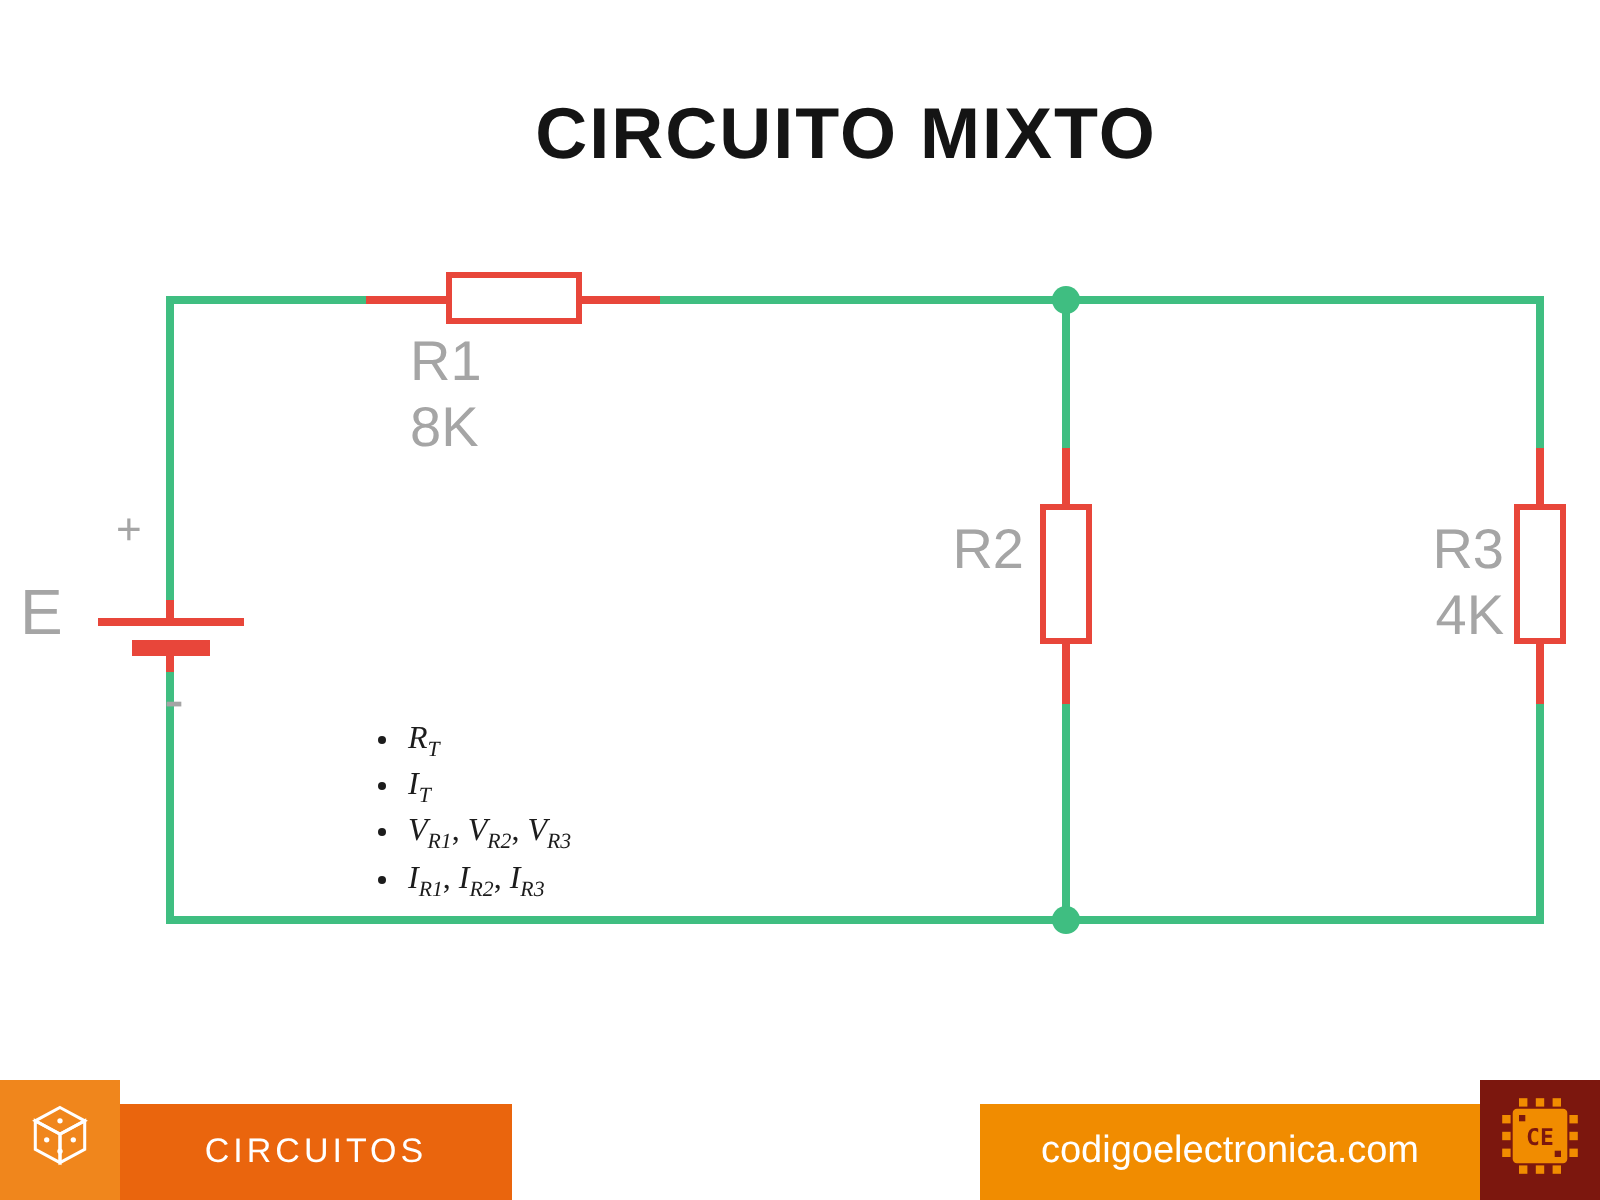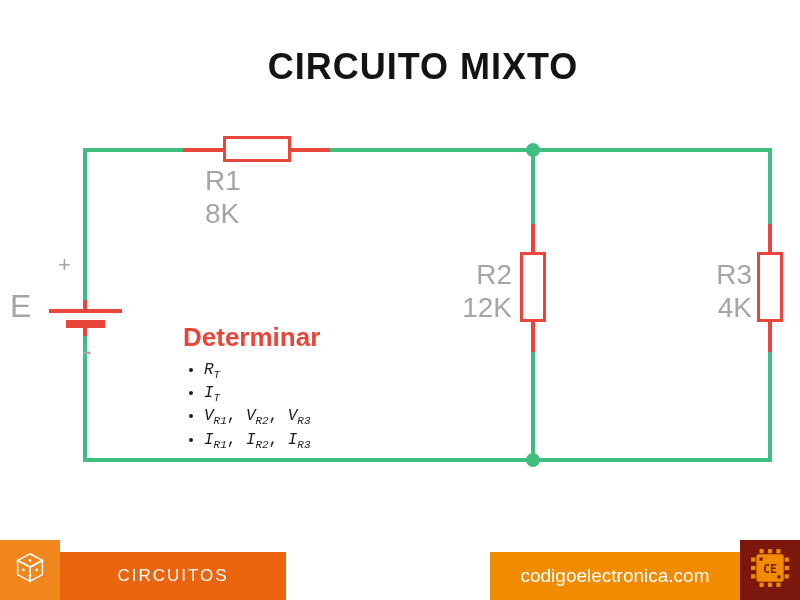--- a/index.html
+++ b/index.html
@@ -19,28 +19,28 @@
   .res-body{position:absolute;background:#fff;border:3px solid var(--red);}
   .dot{position:absolute;width:14px;height:14px;border-radius:50%;background:var(--wire);}
 
   .comp-label{position:absolute;color:var(--gray);font-size:28px;line-height:33px;}
   .comp-label.right{text-align:right;}
   .sign{position:absolute;color:var(--gray);}
 
   .determinar-heading{position:absolute;left:183px;top:322px;color:var(--red);
                       font-size:26px;font-weight:700;}
   .determinar-list{position:absolute;left:186px;top:358px;padding-left:18px;
-                   font-family:Liberation Mono, monospace;font-size:16px;color:#1c1c1c;}
+                   font-family:Liberation Serif, serif;font-size:16px;color:#1c1c1c;}
   .determinar-list li{margin:3px 0;}
   .determinar-list sub{font-size:0.68em;}
   .determinar-list i{font-style:italic;}
 
   .footer-block{position:absolute;display:flex;align-items:center;justify-content:center;}
   .brand-logo{left:0;top:540px;width:60px;height:60px;background:#f0861c;}
-  .category-bar{left:60px;top:552px;width:226px;height:48px;background:#ea650d;
+  .category-bar{left:60px;top:552px;width:196px;height:48px;background:#ea650d;
                 color:#fff;font-size:17px;letter-spacing:2px;}
   .site-bar{left:490px;top:552px;width:250px;height:48px;background:#f18c00;
             color:#fff;font-size:19px;}
   .chip-logo{left:740px;top:540px;width:60px;height:60px;background:#7c170e;}
 </style>
 </head>
 <body>
 
 <div id="stage">
 
@@ -70,32 +70,30 @@
   <div class="lead" style="left:83px;top:328px;width:4px;height:8px"></div>
   <div class="sign" style="left:10px;top:288px;font-size:32px">E</div>
   <div class="sign" style="left:58px;top:252px;font-size:22px">+</div>
   <div class="sign" style="left:82px;top:334px;font-size:30px">-</div>
 
   <div class="lead" style="left:531px;top:224px;width:4px;height:30px"></div>
   <div class="lead" style="left:531px;top:320px;width:4px;height:32px"></div>
   <div class="res-body" style="left:520px;top:252px;width:26px;height:70px"></div>
   <div class="comp-label right" style="left:418px;top:258px;width:94px">
     <div>R2</div>
-    <div>12K</div>
   </div>
 
   <div class="lead" style="left:768px;top:224px;width:4px;height:30px"></div>
   <div class="lead" style="left:768px;top:320px;width:4px;height:32px"></div>
   <div class="res-body" style="left:757px;top:252px;width:26px;height:70px"></div>
   <div class="comp-label right" style="left:662px;top:258px;width:90px">
     <div>R3</div>
     <div>4K</div>
   </div>
 
-  <div class="determinar-heading">Determinar</div>
   <ul class="determinar-list">
       <li><i>R</i><sub><i>T</i></sub></li>
       <li><i>I</i><sub><i>T</i></sub></li>
       <li><i>V</i><sub><i>R1</i></sub>, <i>V</i><sub><i>R2</i></sub>, <i>V</i><sub><i>R3</i></sub></li>
       <li><i>I</i><sub><i>R1</i></sub>, <i>I</i><sub><i>R2</i></sub>, <i>I</i><sub><i>R3</i></sub></li>
     </ul>
 
   <div class="footer-block brand-logo">
     <span>
       <svg width="38" height="38" viewBox="0 0 40 40" fill="none" stroke="#ffffff" stroke-width="1.6">

